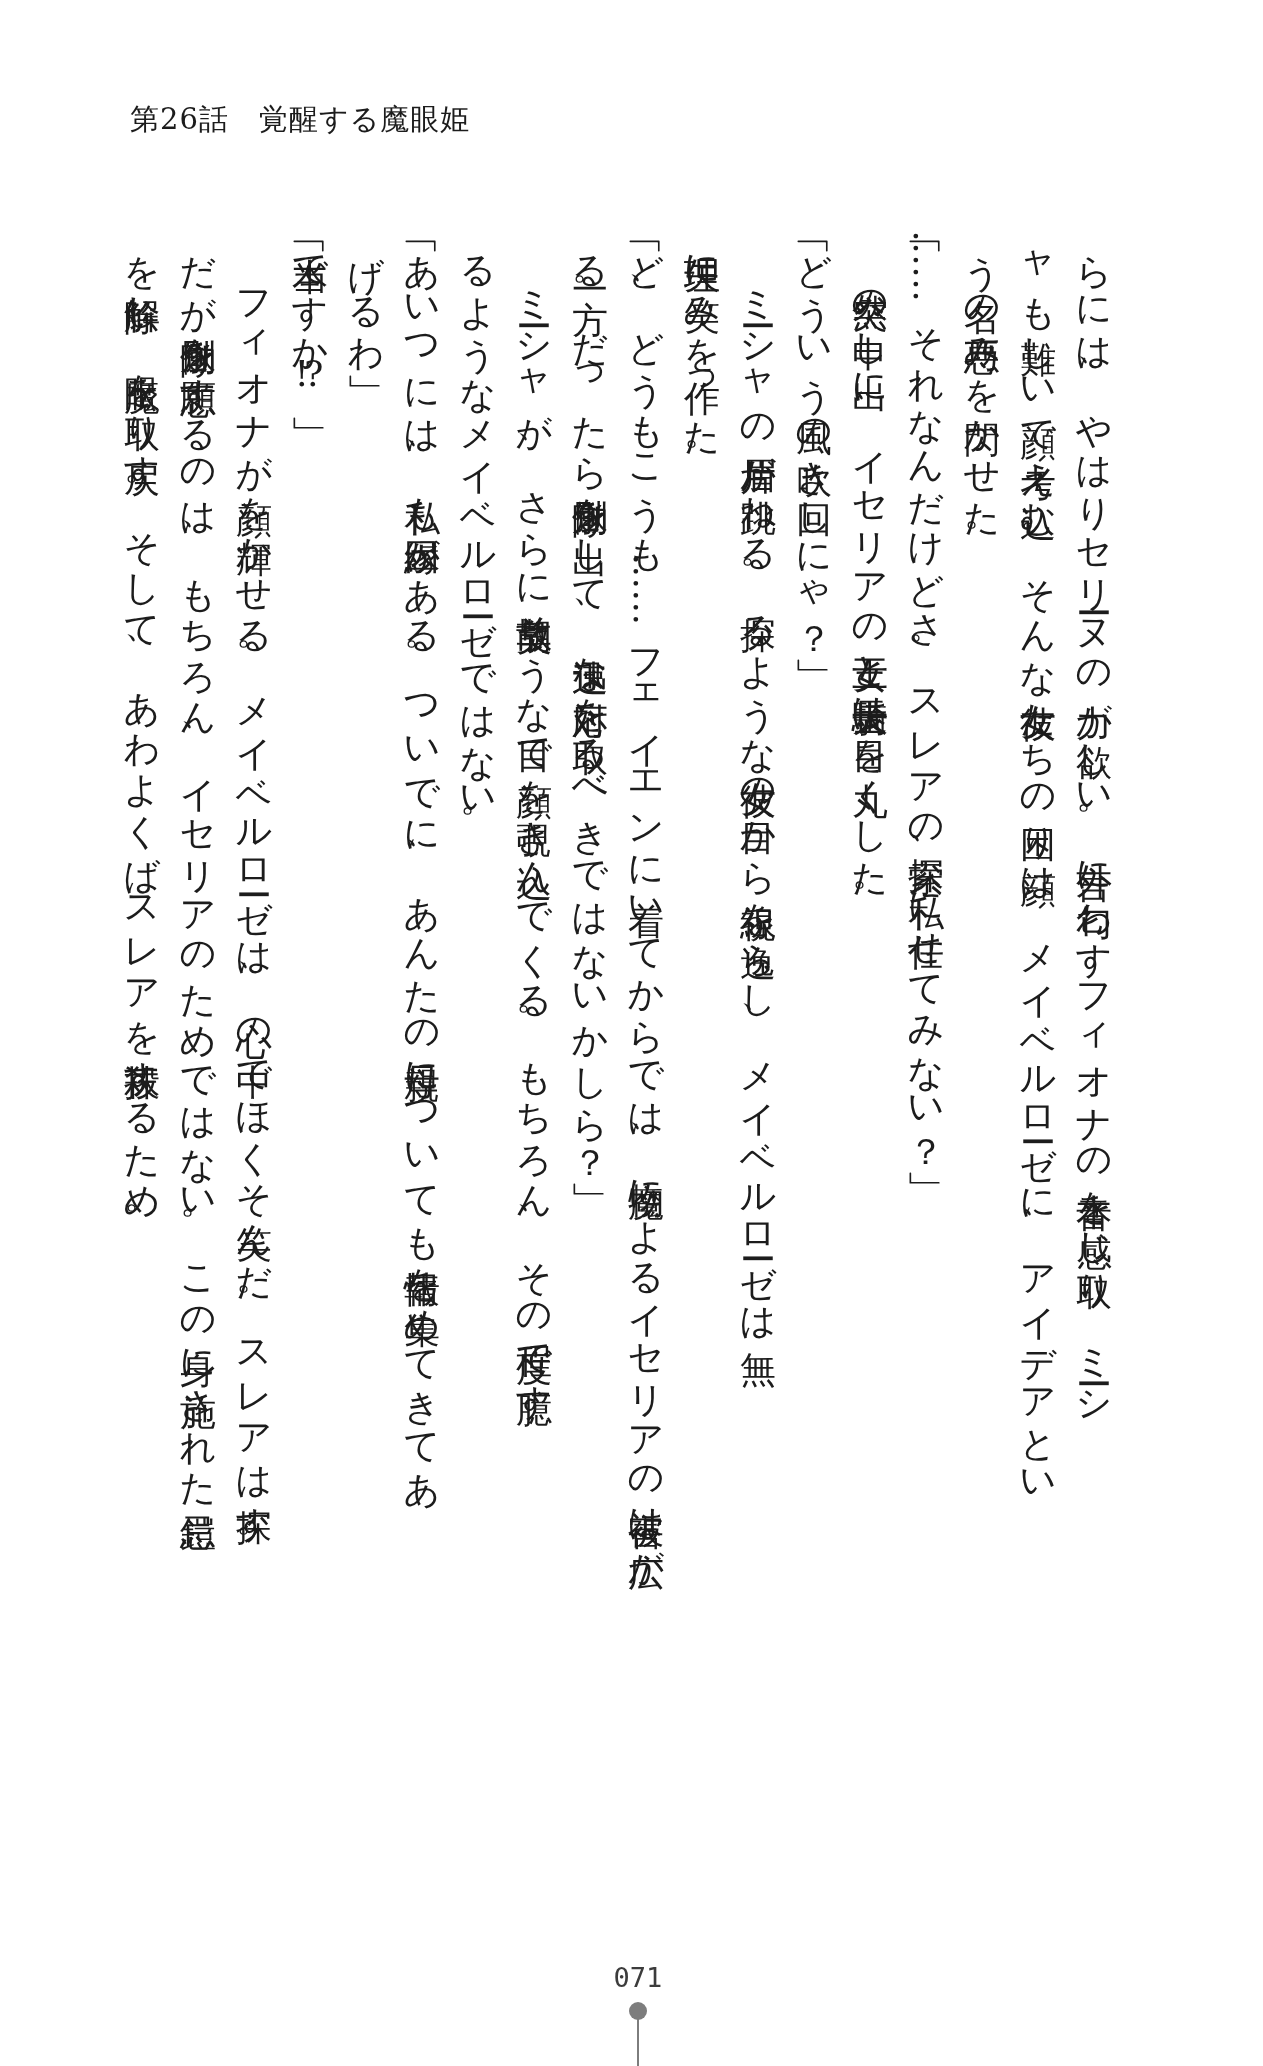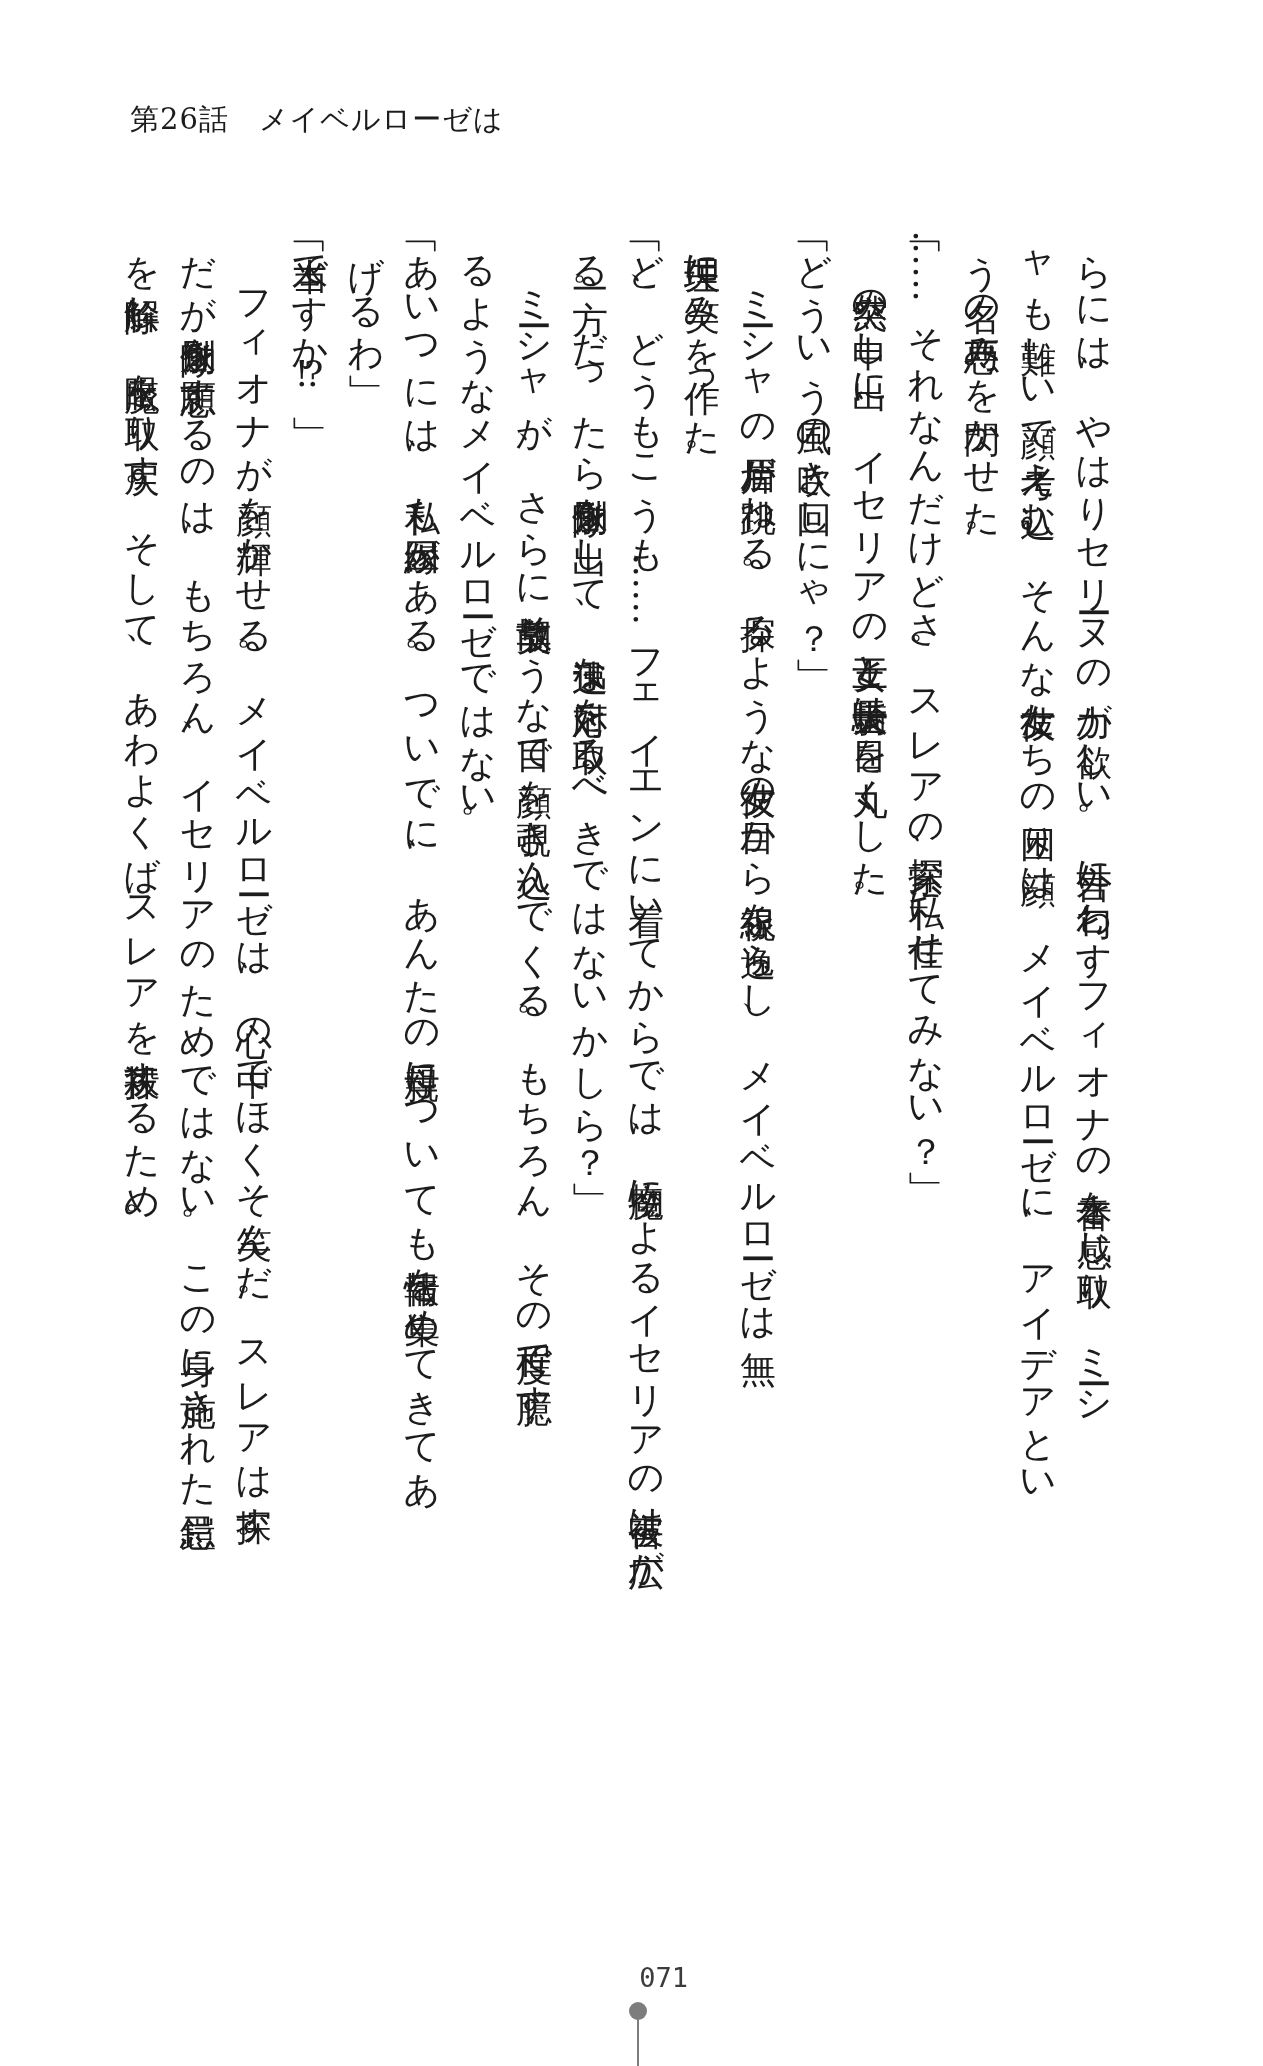--- a/index.html
+++ b/index.html
@@ -42,21 +42,21 @@
   }
   .text-block .line {
     margin: 0;
     padding: 0;
   }
   .page-number {
     position: absolute;
     left: 588px;
     top: 1962px;
     width: 100px;
-    text-align: right;
+    text-align: center;
     font-family: "DejaVu Sans Mono", "Liberation Mono", monospace;
     font-size: 27px;
     font-weight: normal;
     color: var(--pagenum, #3c3c3c);
   }
   .bookmark-dot {
     position: absolute;
     left: 629px;
     top: 2002px;
     width: 18px;
@@ -71,21 +71,21 @@
     width: 2px;
     height: 54px;
     background: var(--bookmark, #7d7d7d);
   }
 </style>
 </head>
 <body style="--bg: #ffffff; --ink: #1c1c1c; --pagenum: #3c3c3c; --bookmark: #7d7d7d;">
 
 <div class="page">
 
-  <div class="chapter-header">第26話　メイベルローゼは</div>
+  <div class="chapter-header">第26話　覚醒する魔眼姫</div>
 
   <div class="text-block" id="text-block">
       <div class="line">らには、やはりセリーヌの力が欲しい。言外に匂わすフィオナの本音を感じ取り、ミーシ</div>
       <div class="line">ャも難しい顔で考え込む。そんな彼女たちの困り顔は、メイベルローゼに、アイデアとい</div>
       <div class="line">う名の悪巧みを閃かせた。</div>
       <div class="line">「……それなんだけどさ。スレアの探索、私に任せてみない？」</div>
       <div class="line">　突然の申し出に、イセリアの王女と大騎士長は目を丸くした。</div>
       <div class="line">「どういう風の吹き回しにゃ？」</div>
       <div class="line">　ミーシャの片眉が跳ねる。探るような彼女の目から視線を逸らし、メイベルローゼは無</div>
       <div class="line">理矢理に笑みを作った。</div>

